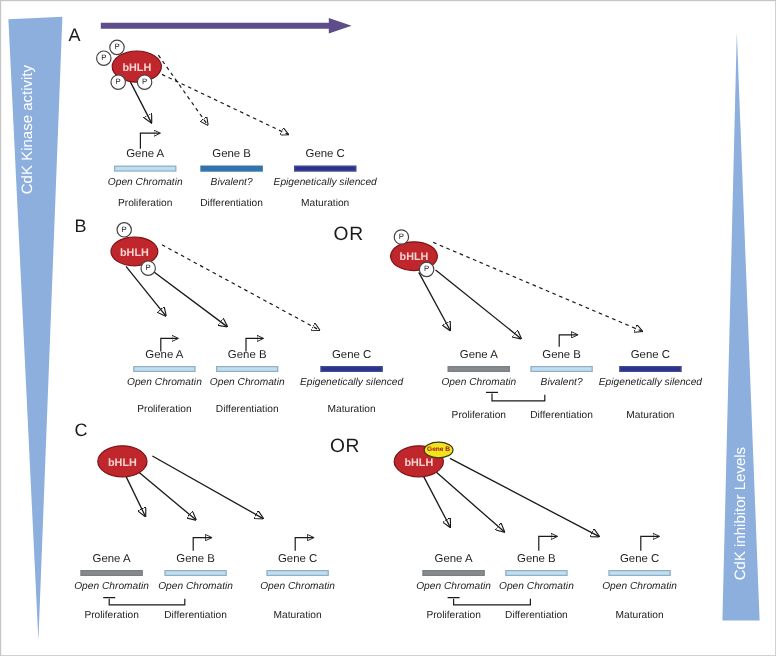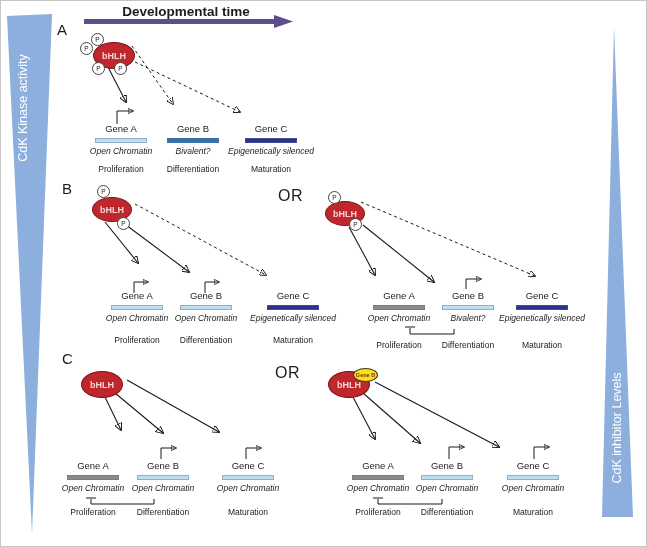--- a/index.html
+++ b/index.html
@@ -41,21 +41,20 @@
   <svg class="overlay" width="60" height="547">
     <polygon points="6,15 51,13 31,533" fill="#8cafdd"></polygon>
     <text class="wedge-label" x="26" y="107" text-anchor="middle" transform="rotate(-90 26 107)">CdK Kinase activity</text>
   </svg>
 
   <svg class="overlay" style="left:595px" width="52" height="547">
     <polygon points="18,26 6,516 37,516" fill="#8cafdd"></polygon>
     <text class="wedge-label" x="25" y="427" text-anchor="middle" transform="rotate(-90 25 427)">CdK inhibitor Levels</text>
   </svg>
 
-  <div class="abs title">Developmental time</div>
   <svg class="overlay" style="left:80px;top:13px" width="218" height="16">
     <polygon points="3,5 193,5 193,1 212,7.5 193,14 193,10 3,10" fill="#5d4d8a"></polygon>
   </svg>
 
   <div class="abs panel-letter" style="left:56px;top:20px">A</div>
   <div class="abs panel-letter" style="left:61px;top:179px">B</div>
   <div class="abs panel-letter" style="left:61px;top:349px">C</div>
   <div class="abs or" style="left:277px;top:186px">OR</div>
   <div class="abs or" style="left:274px;top:363px">OR</div>
 

